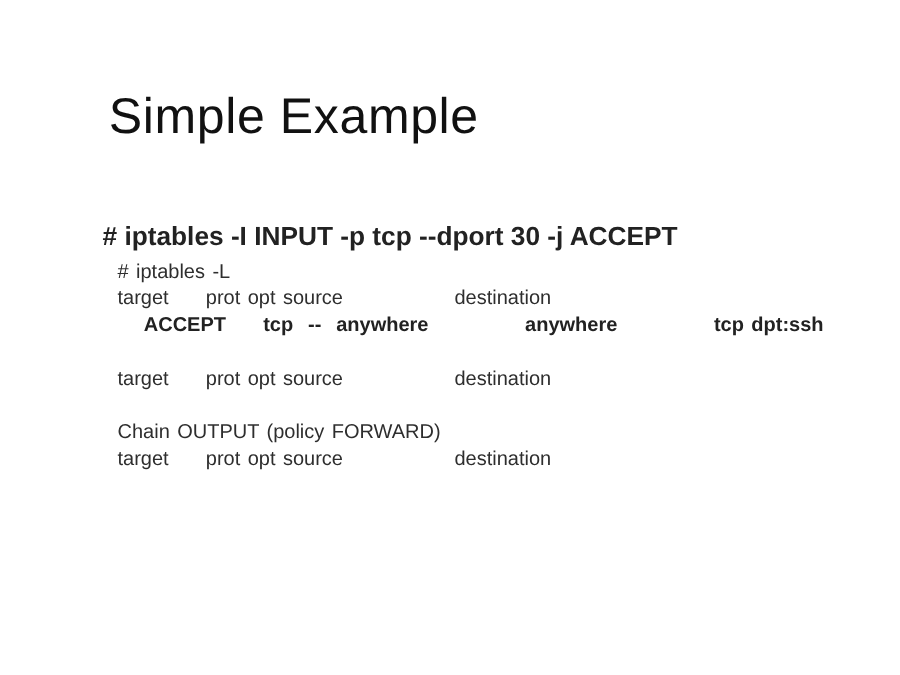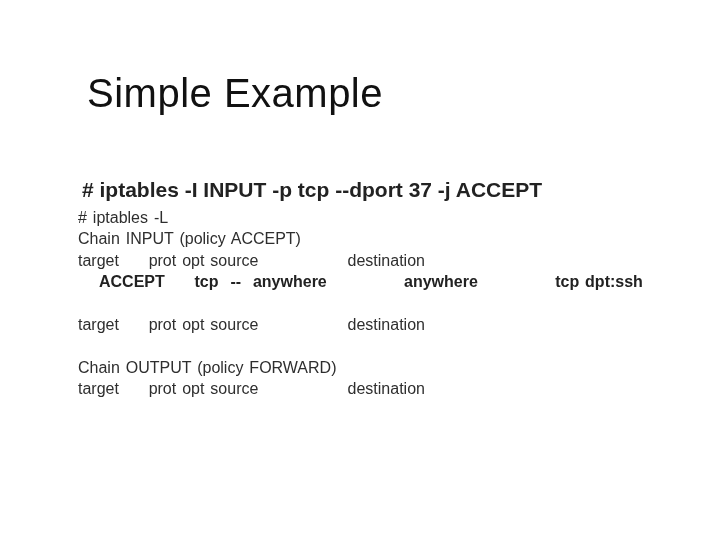--- a/index.html
+++ b/index.html
@@ -39,21 +39,21 @@
     position: absolute;
     left: 82px;
     top: 178px;
     font-size: 21px;
     font-weight: 700;
     color: #222222;
     white-space: pre;
   }
   .listing {
     position: absolute;
-    left: 78px;
+    left: 94px;
     top: 207px;
     font-size: 16px;
     line-height: 21.4px;
     word-spacing: 1.5px;
   }
   .listing .line {
     white-space: pre;
     min-height: 21.4px;
   }
   .listing .line.bold {
@@ -62,25 +62,24 @@
     margin-left: 21px;
   }
 </style>
 </head>
 <body>
 
 <div class="slide">
   <div class="title">Simple Example</div>
 
 
-  <div class="command"># iptables -I INPUT -p tcp --dport 37 -j ACCEPT</div>
+  <div class="command"># iptables -I INPUT -p tcp --dport 30 -j ACCEPT</div>
 
   <div class="listing">
       <div class="line"># iptables -L</div>
-      <div class="line">Chain INPUT (policy ACCEPT)</div>
       <div class="line">target     prot opt source               destination</div>
       <div class="line bold">ACCEPT     tcp  --  anywhere             anywhere             tcp dpt:ssh</div>
       <div class="line"></div>
       <div class="line">target     prot opt source               destination</div>
       <div class="line"></div>
       <div class="line">Chain OUTPUT (policy FORWARD)</div>
       <div class="line">target     prot opt source               destination</div>
     </div>
 </div>
 

